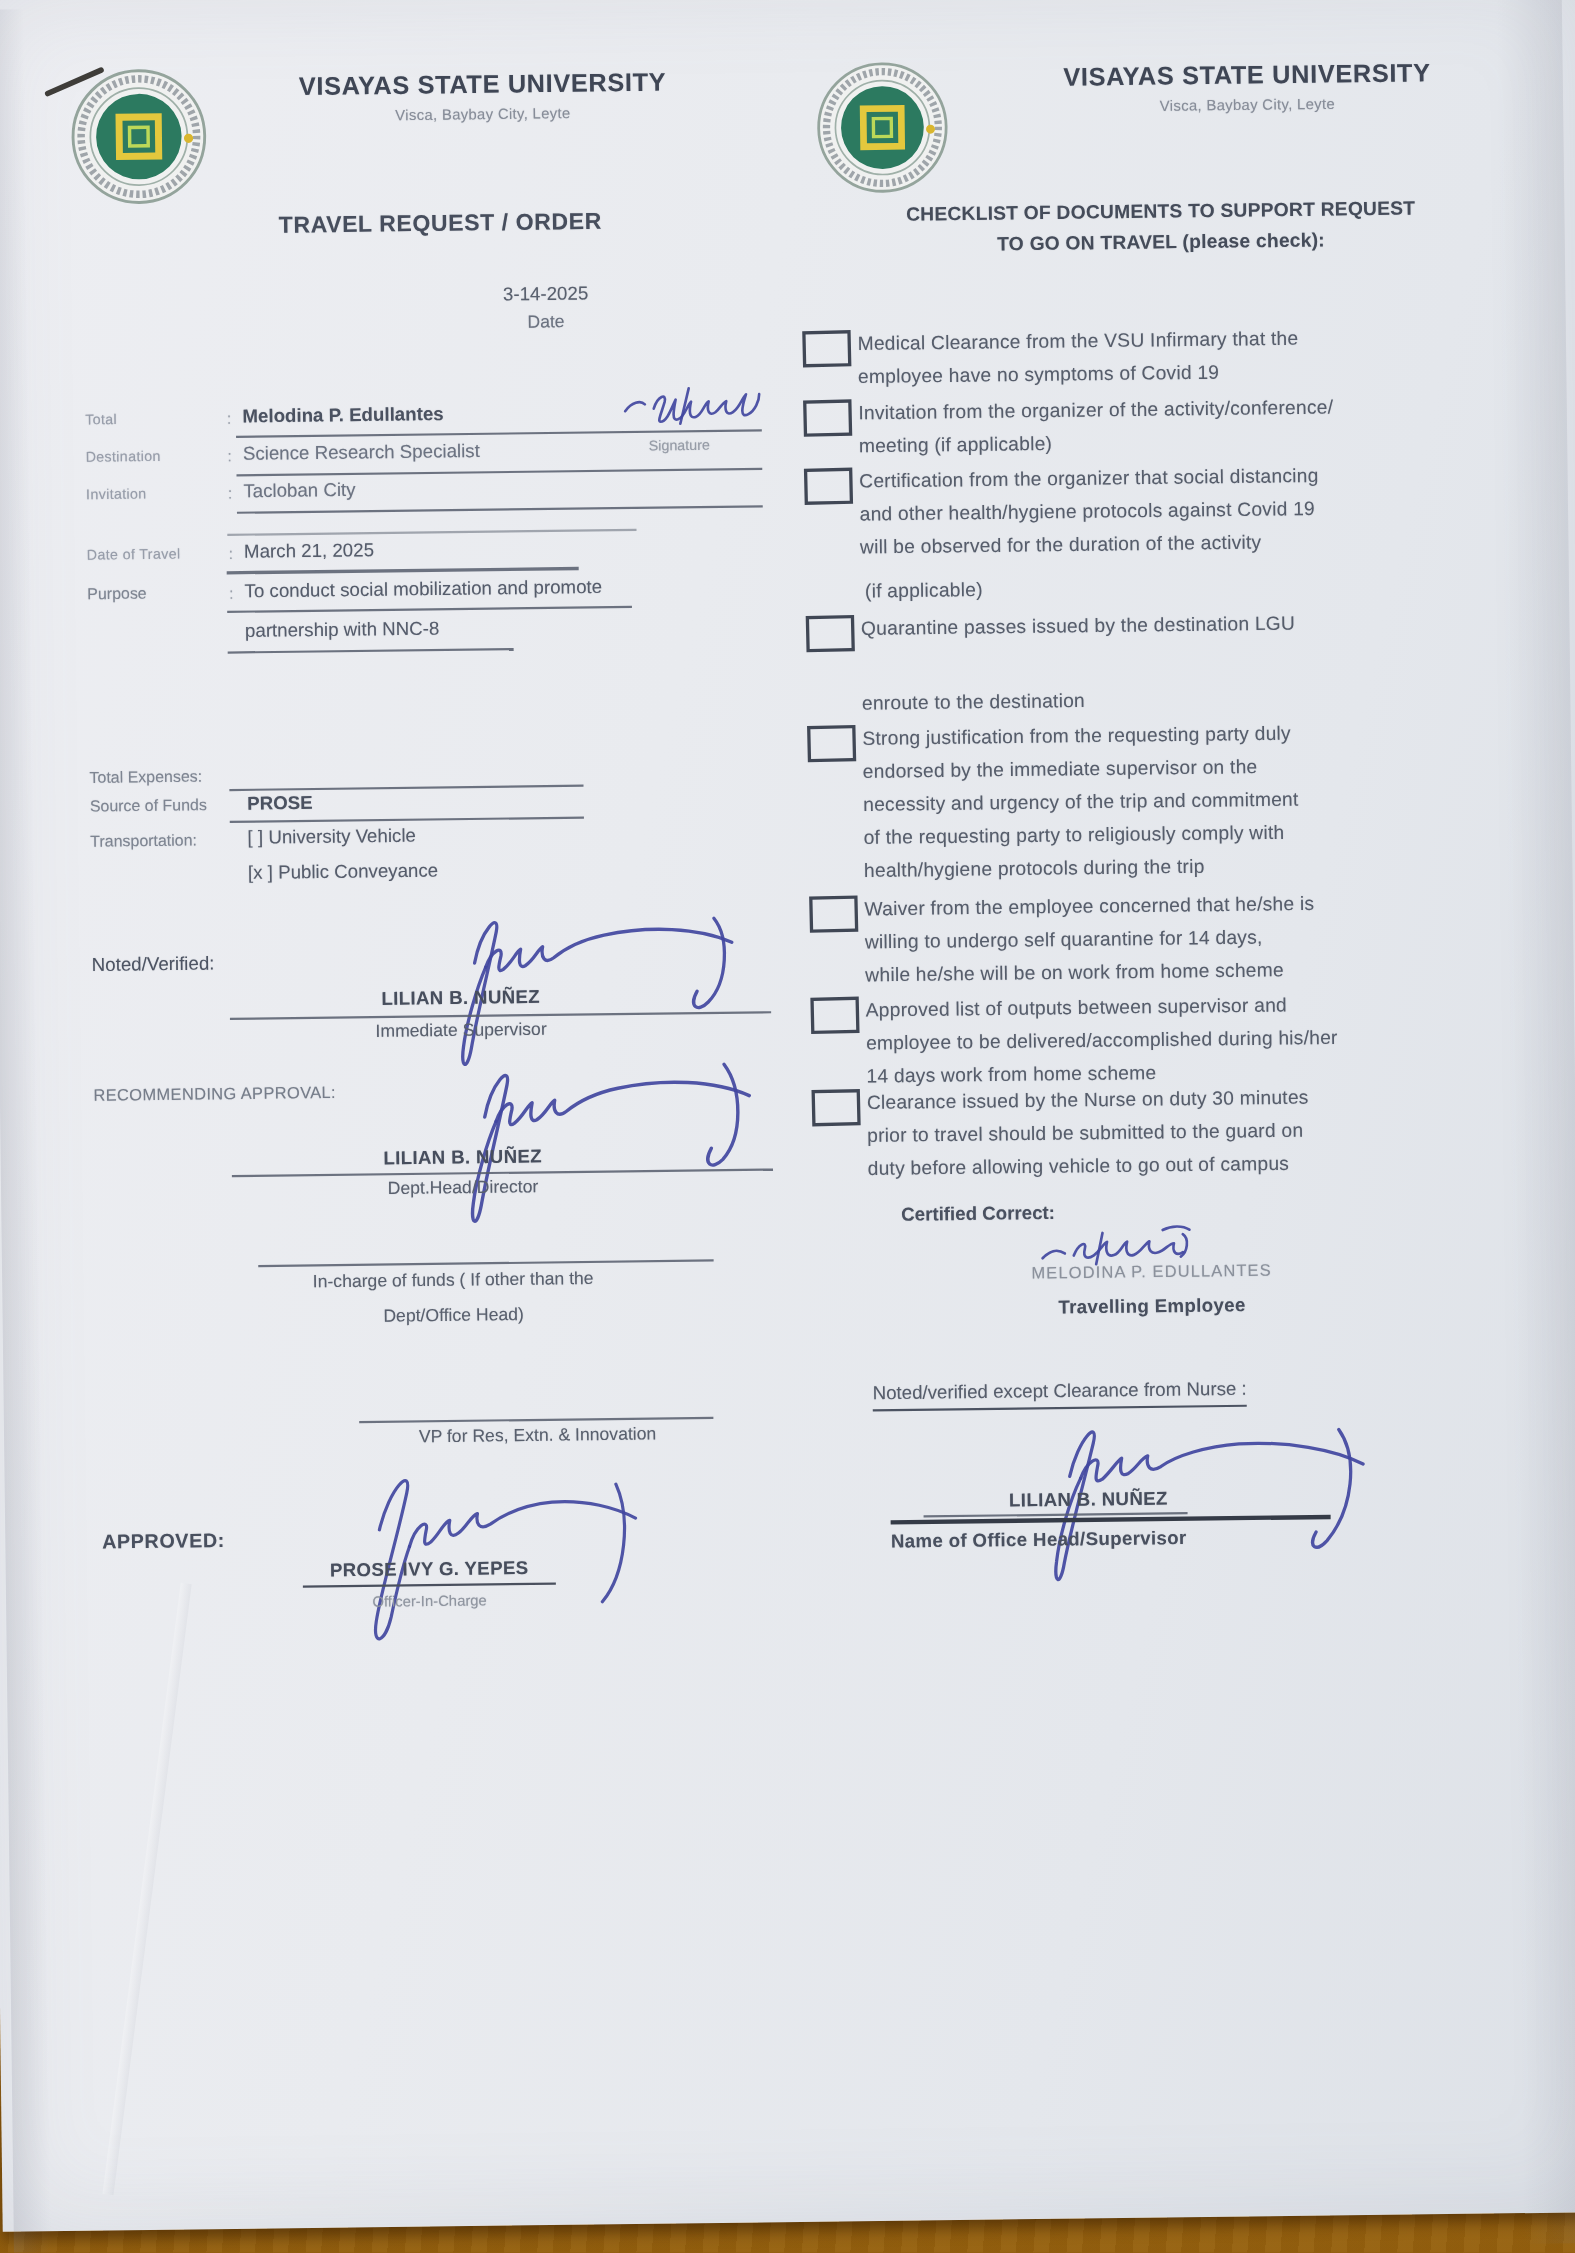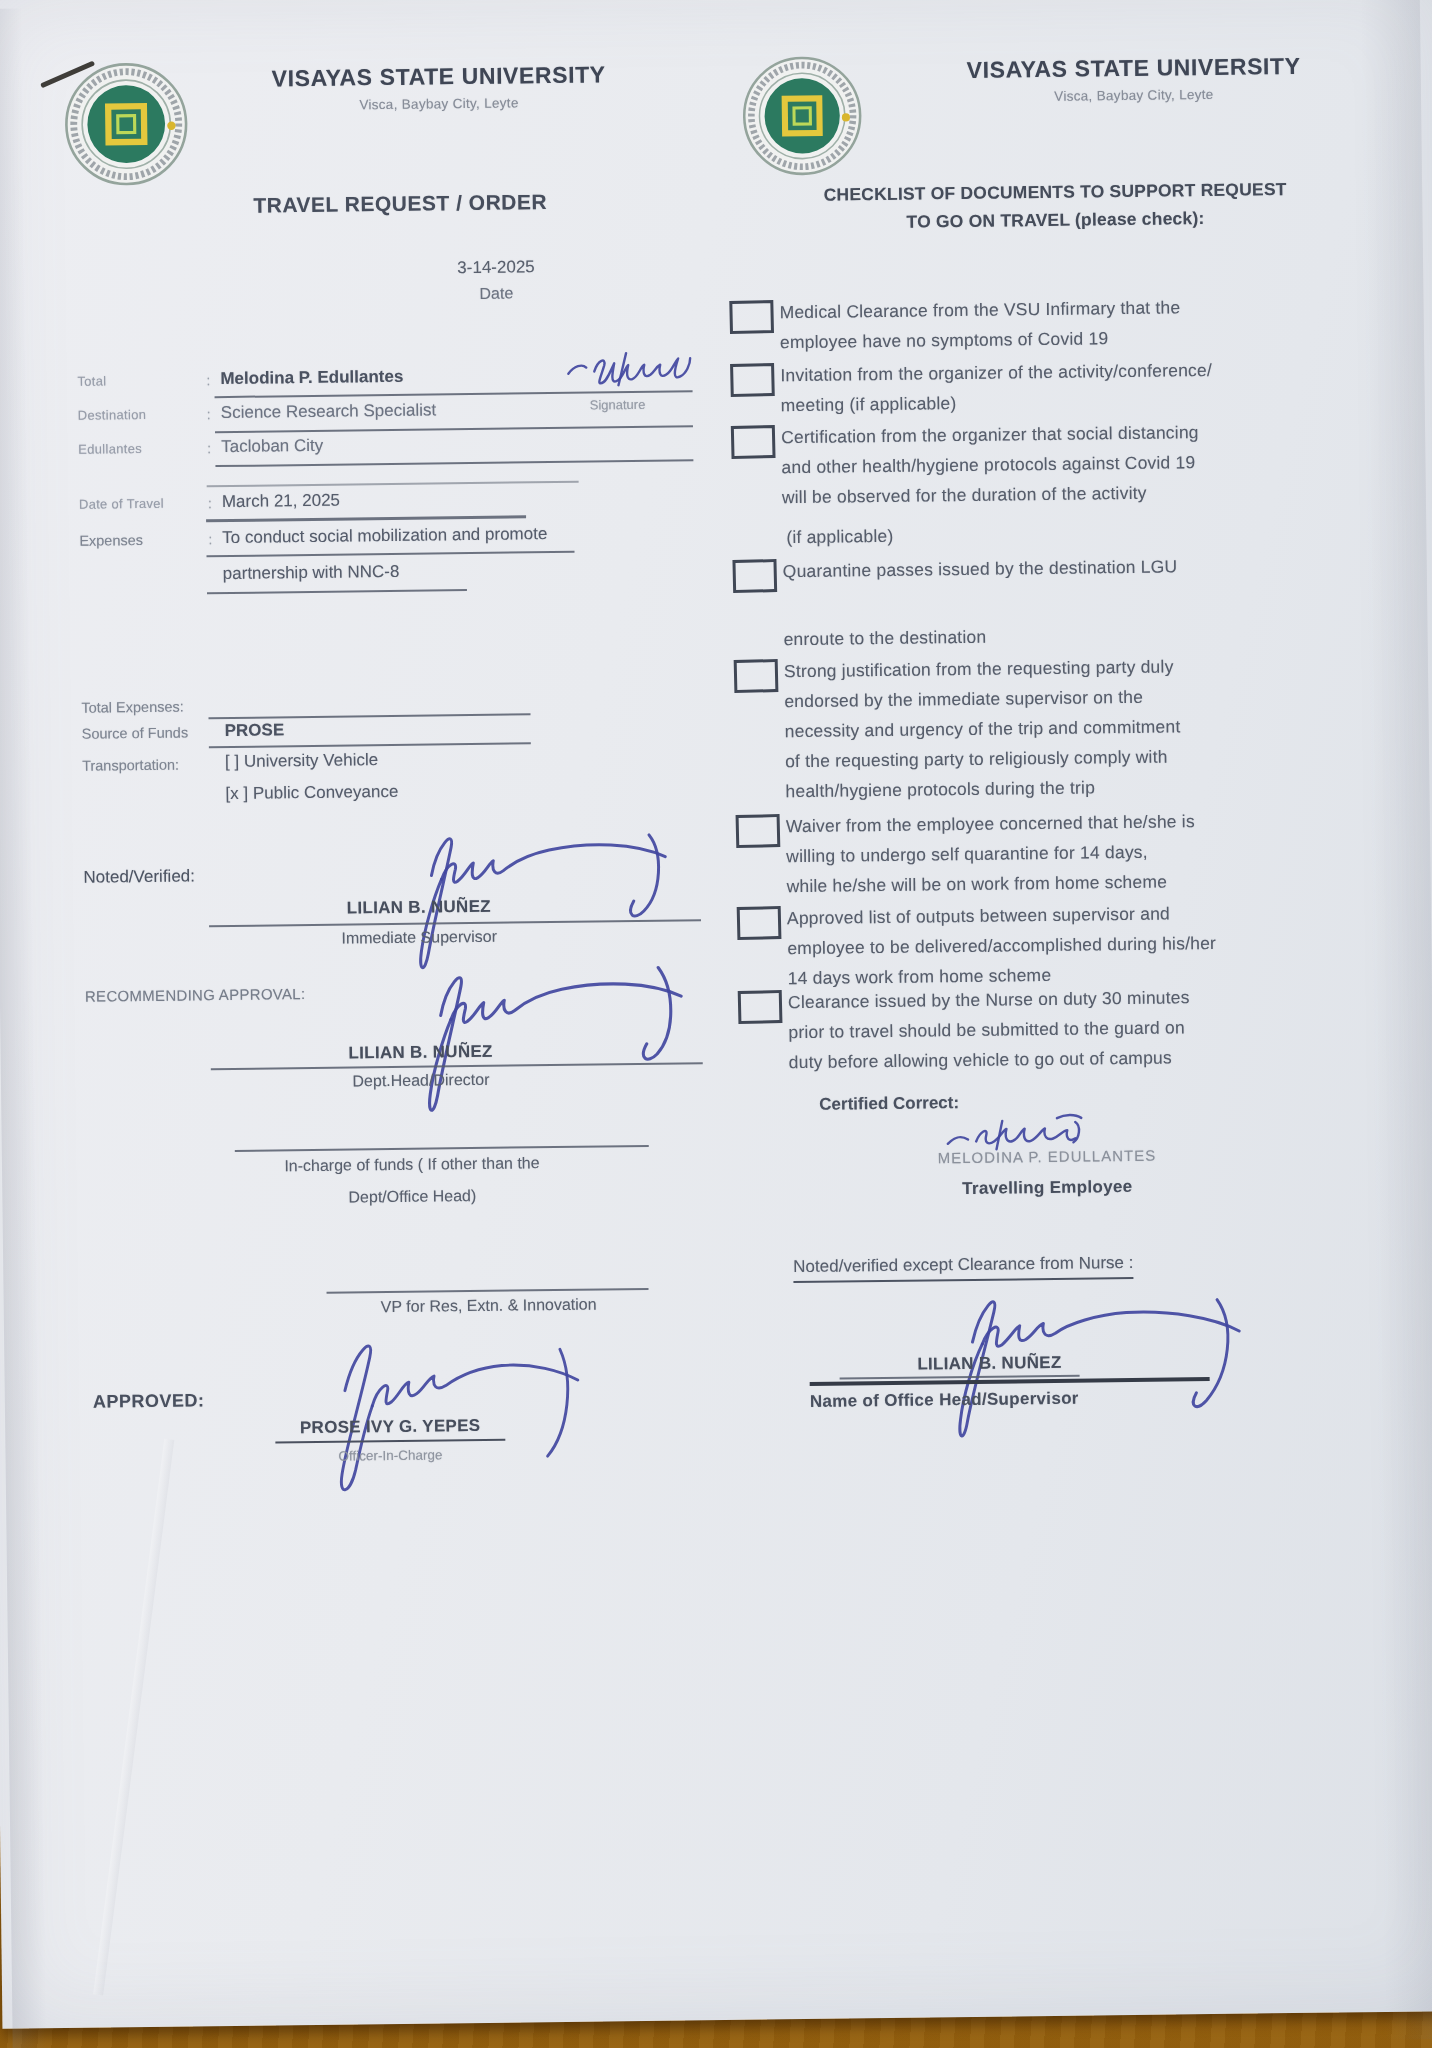--- a/index.html
+++ b/index.html
@@ -106,36 +106,36 @@
       <div class="sig-label" style="left:597px;top:396px;">Signature</div>
 
       <div class="abs" style="left:0;top:400px;width:720px;height:30px;">
         <span class="flabel">Destination</span>
         <span class="colon">:</span>
         <span class="fval">Science Research Specialist</span>
       </div>
       <div class="uline" style="left:222px;top:425px;width:478px;"></div>
 
       <div class="abs" style="left:0;top:434px;width:720px;height:30px;">
-        <span class="flabel">Edullantes</span>
+        <span class="flabel">Invitation</span>
         <span class="colon">:</span>
         <span class="fval">Tacloban City</span>
       </div>
       <div class="uline" style="left:222px;top:459px;width:478px;"></div>
       <div class="uline" style="left:213px;top:479px;width:372px;opacity:.5;"></div>
 
       <div class="abs" style="left:0;top:489px;width:720px;height:30px;">
         <span class="flabel">Date of Travel</span>
         <span class="colon">:</span>
         <span class="fval" style="color:#555c6b;">March 21, 2025</span>
       </div>
       <div class="uline heavy" style="left:212px;top:513px;width:320px;"></div>
 
       <div class="abs" style="left:0;top:525px;width:720px;height:30px;">
-        <span class="flabel2">Expenses</span>
+        <span class="flabel2">Purpose</span>
         <span class="colon">:</span>
         <span class="fval" style="color:#555c6b;">To conduct social mobilization and promote</span>
       </div>
       <div class="uline" style="left:212px;top:549px;width:368px;"></div>
       <div class="abs" style="left:0;top:561px;width:720px;height:30px;">
         <span class="fval" style="color:#555c6b;">partnership with NNC-8</span>
       </div>
       <div class="uline" style="left:212px;top:586px;width:260px;"></div>
 
       <div class="abs" style="left:0;top:692px;width:720px;height:30px;">

